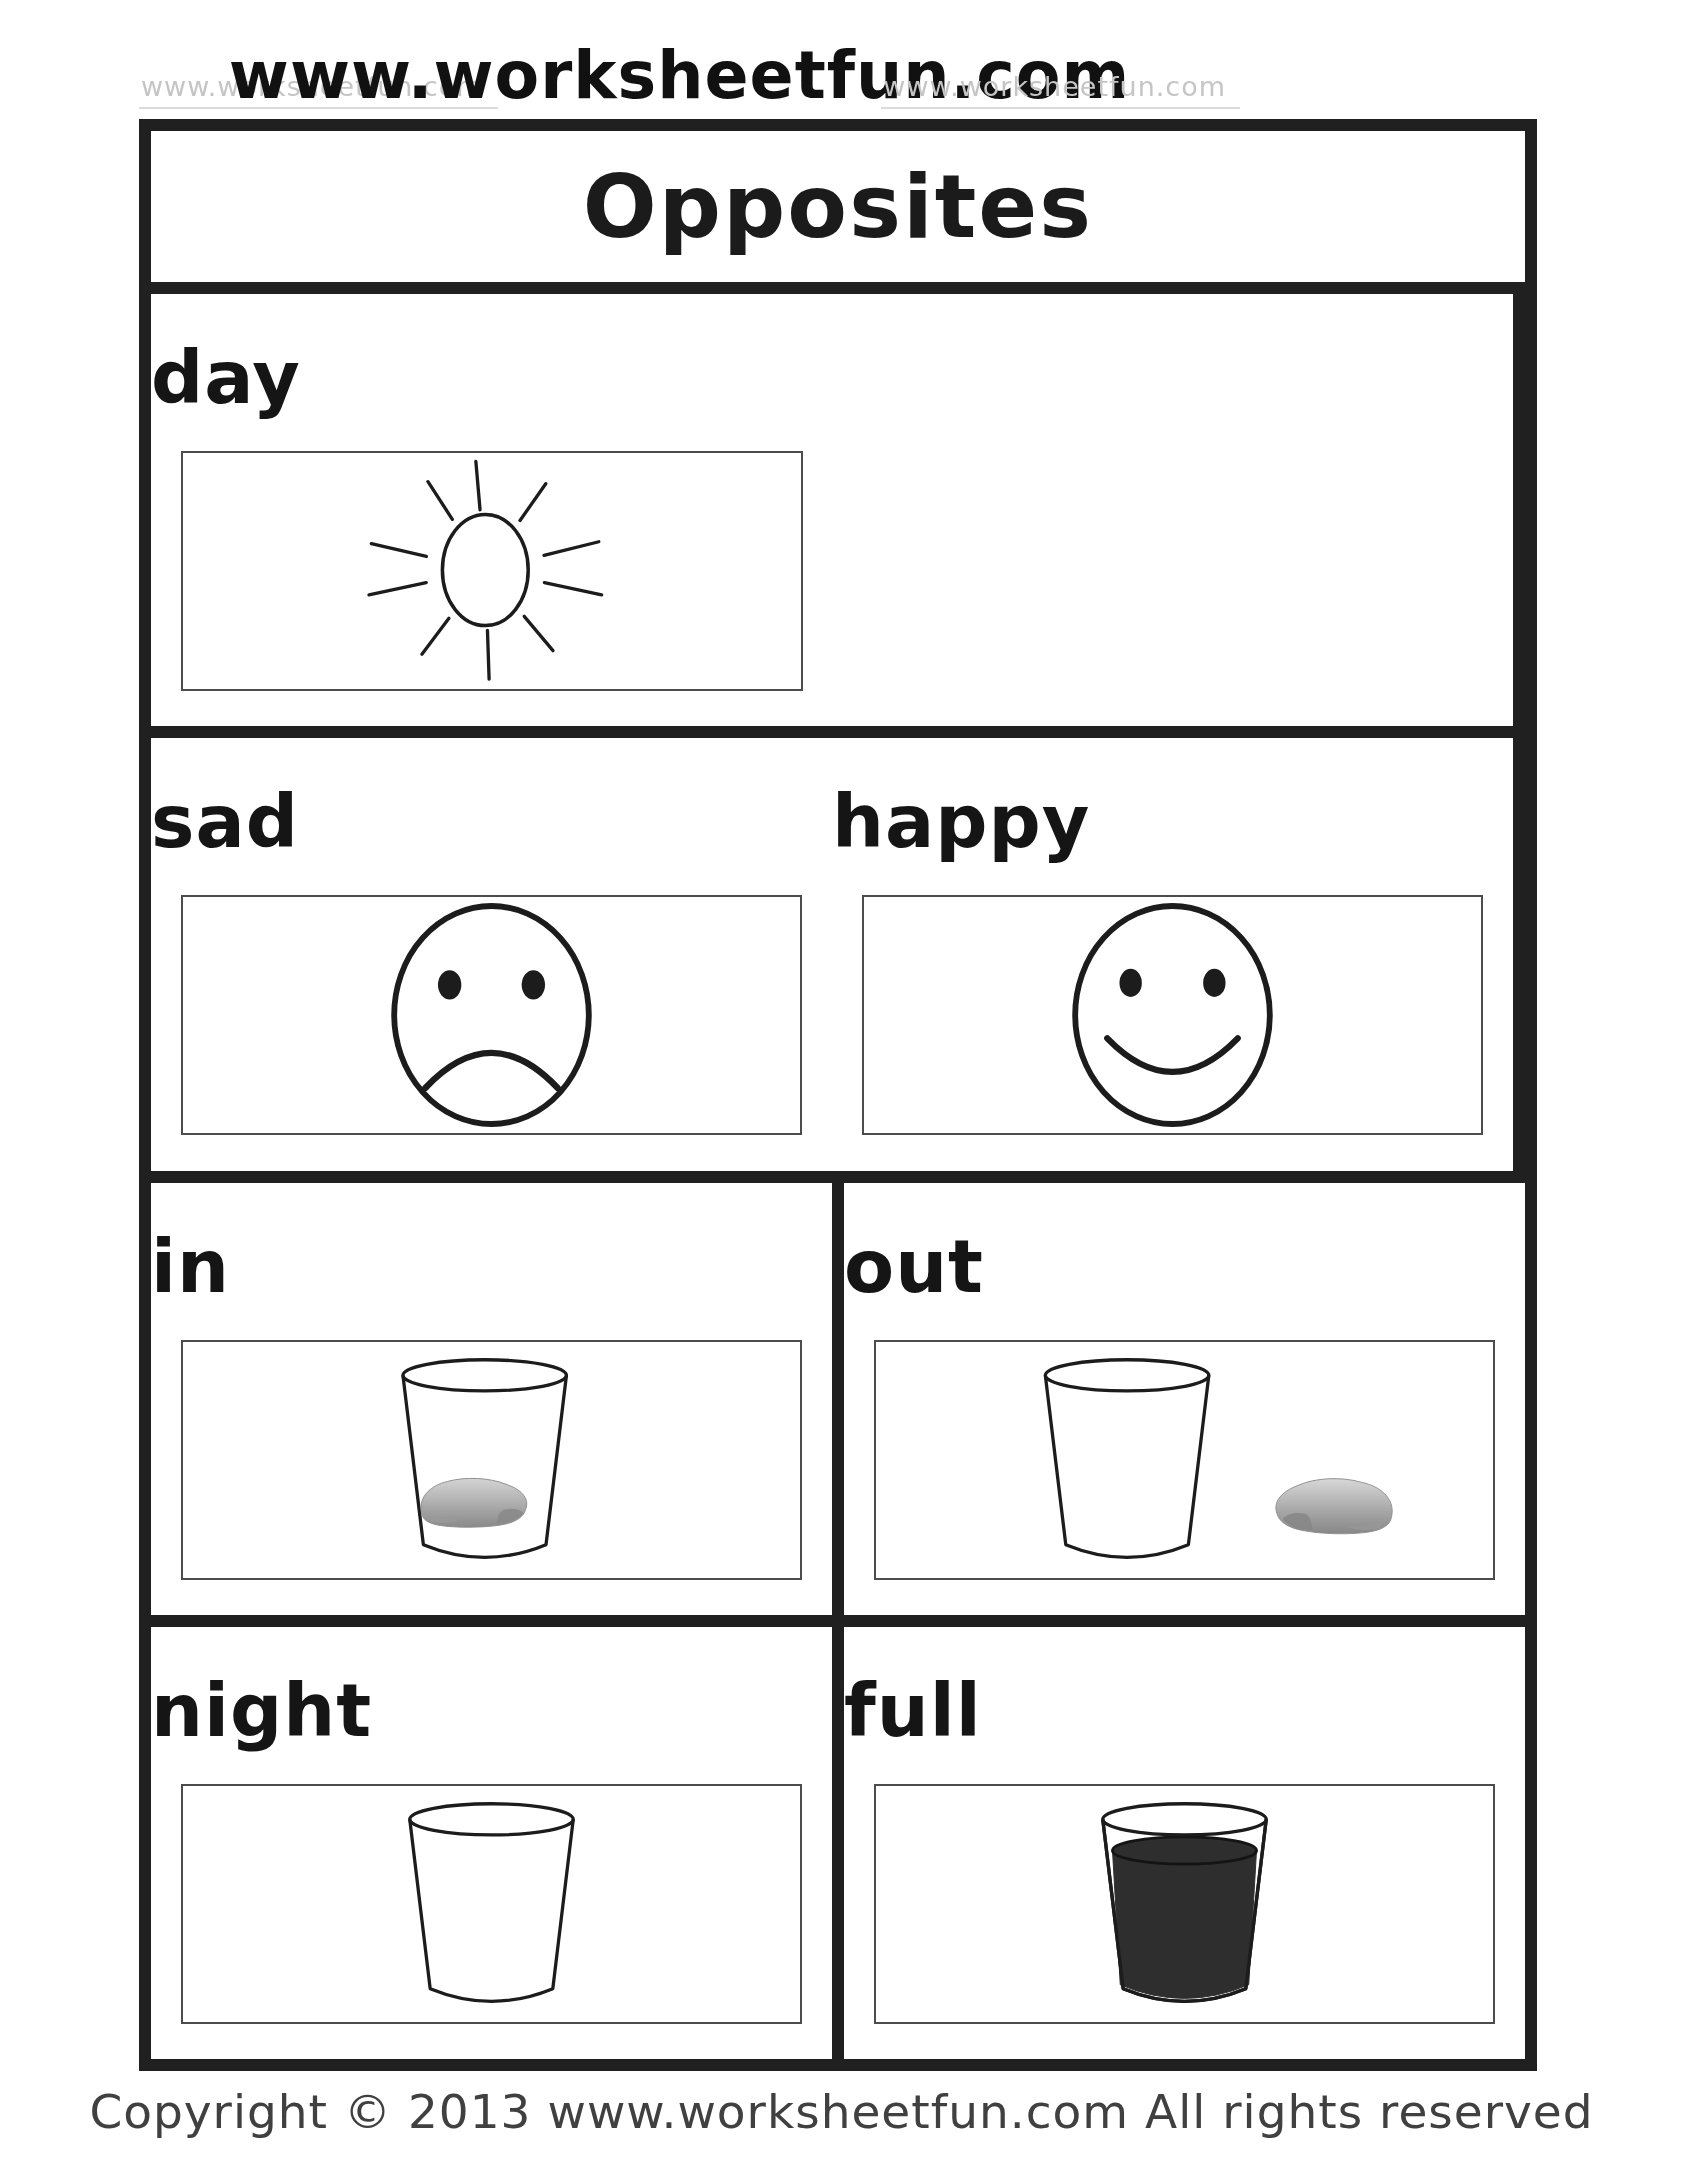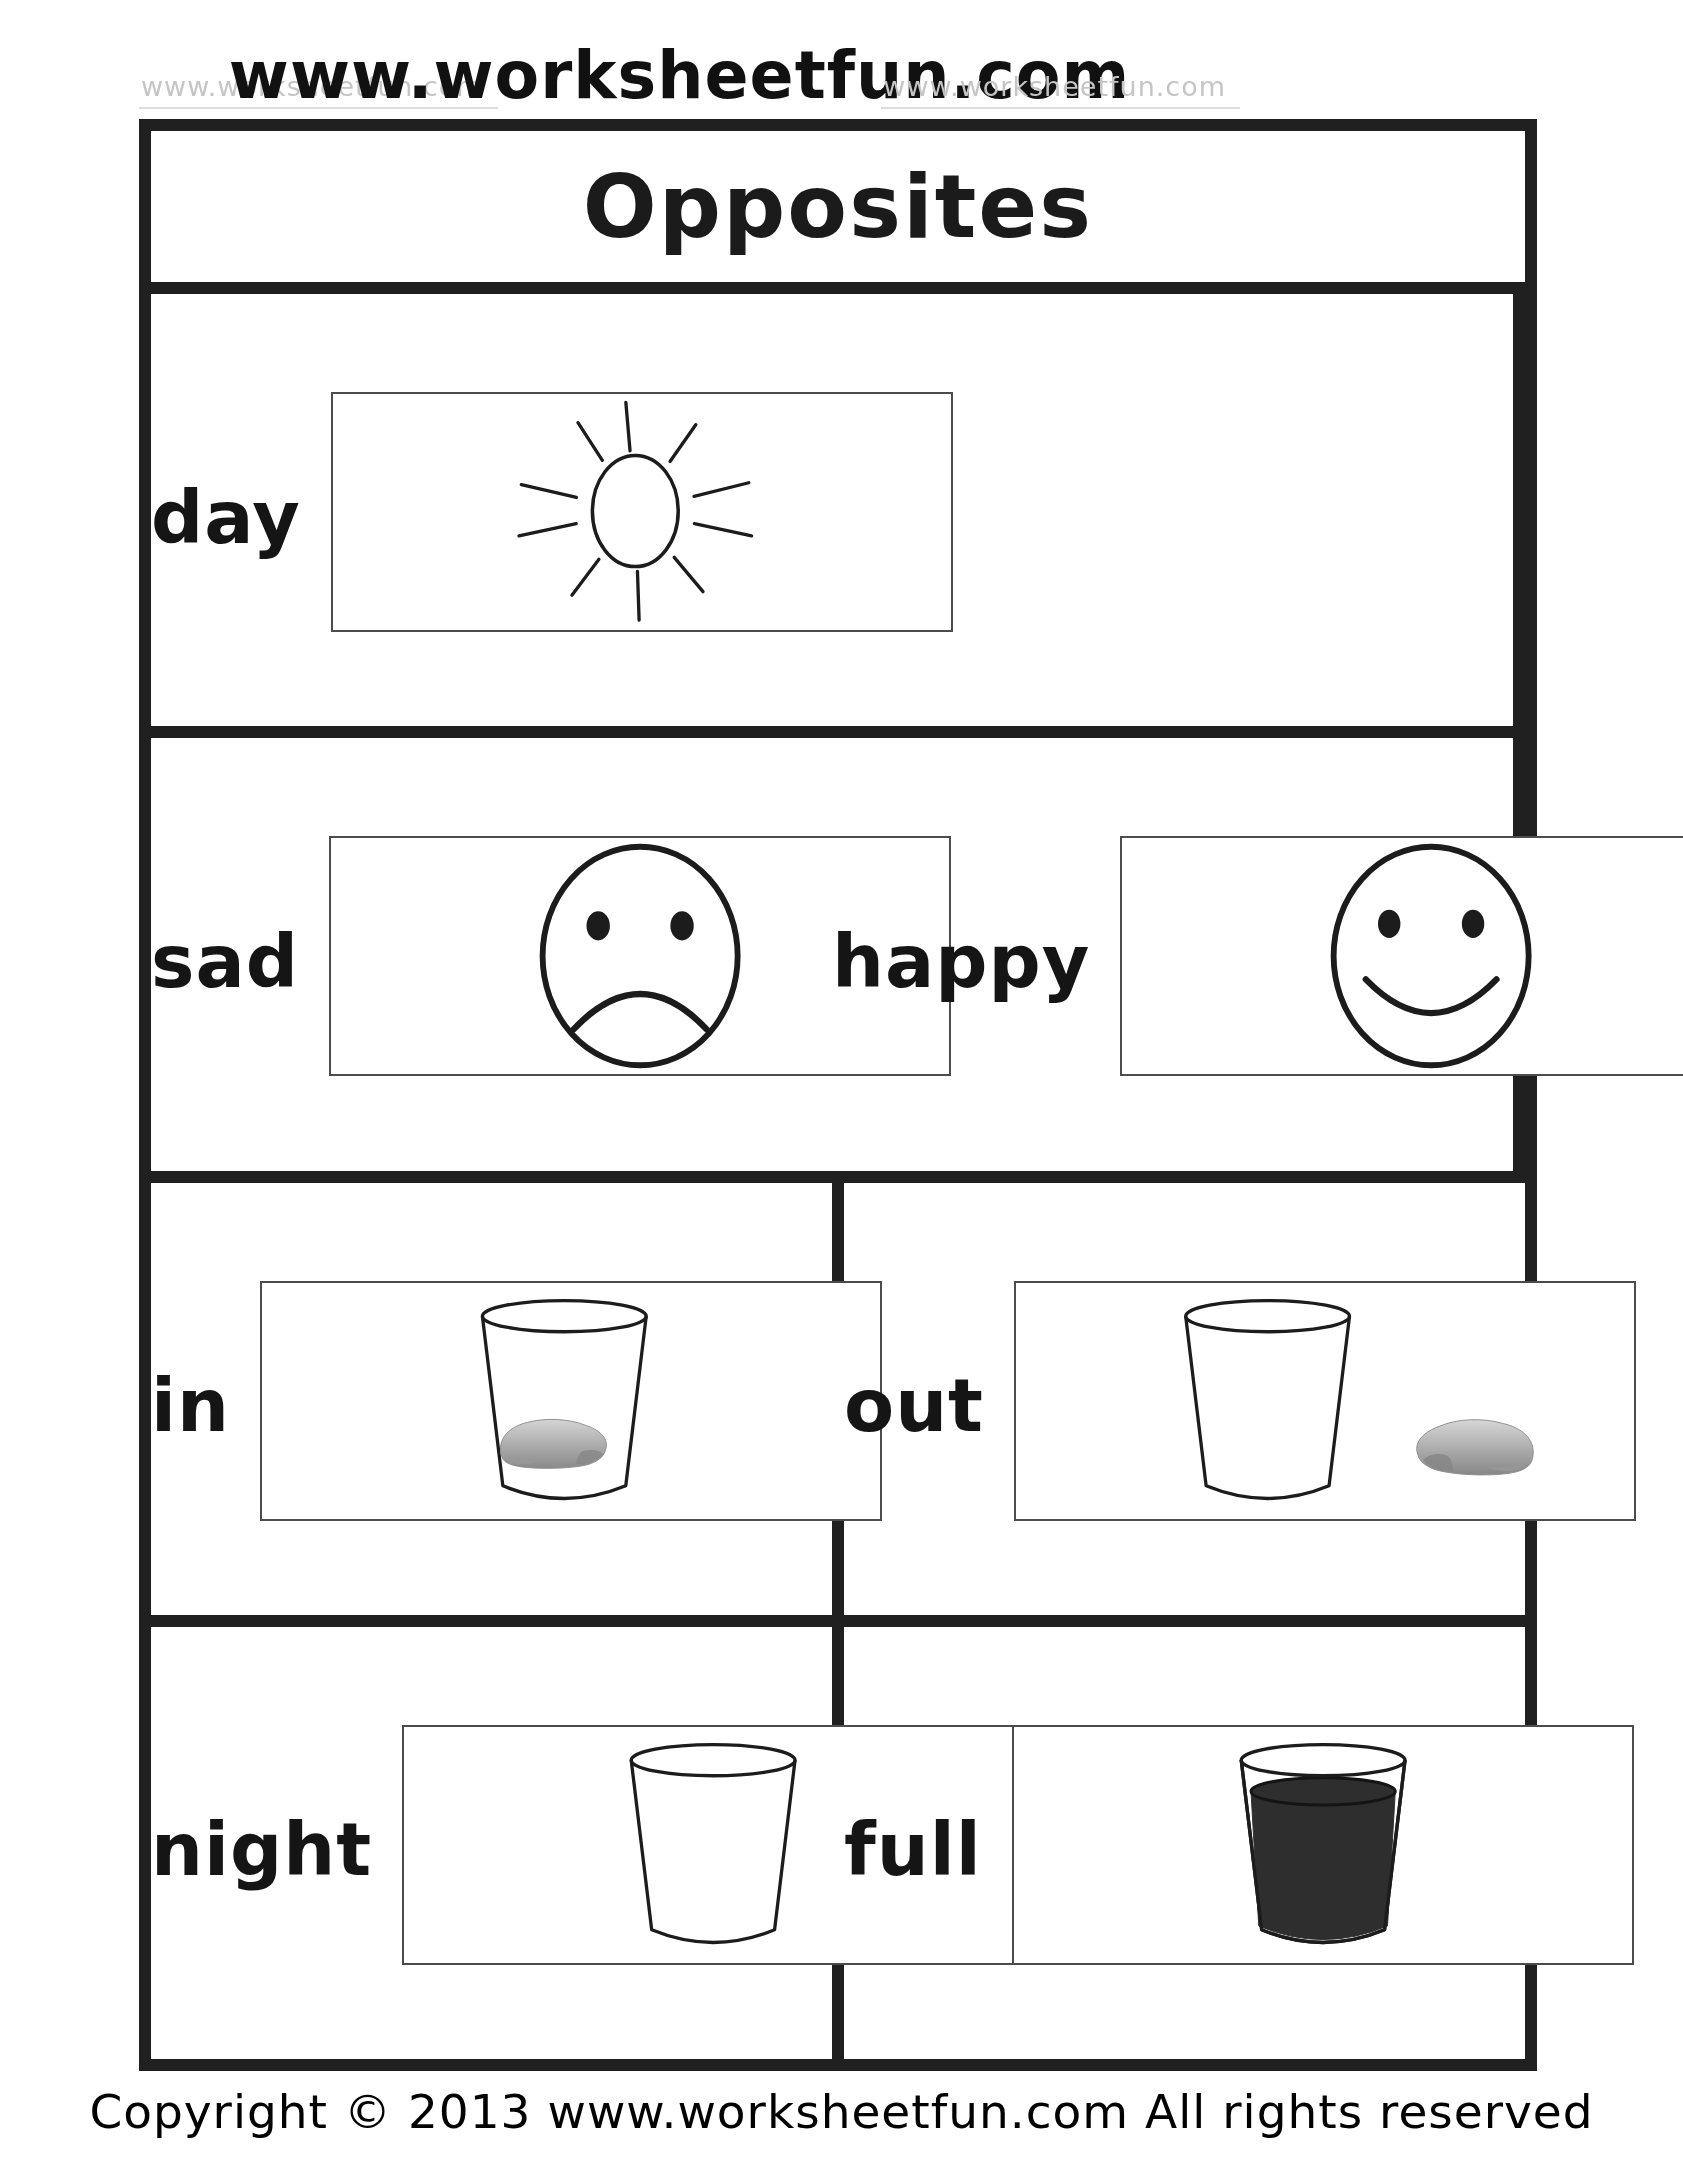--- a/index.html
+++ b/index.html
@@ -28,39 +28,39 @@
     display:flex; flex-direction:column;
   }
   .title-row {
     height:163px; border-bottom:12px solid #202020; flex:0 0 auto;
     display:flex; align-items:center; justify-content:center;
   }
   .title-row .title { font-size:87px; font-weight:700; letter-spacing:2px;text-align:right; }
 
   .row { flex:1 1 0; display:flex; border-bottom:12px solid #202020; }
   .row:last-child { border-bottom:none; }
-  .cell { flex:1 1 0; display:flex; align-items:center; }
+  .cell { flex:1 1 0; display:flex; flex-direction:column; align-items:flex-start; }
   .cell.left { border-right:12px solid #202020; }
 
   .word {
     height:139px; margin-top:14px; flex:0 0 auto;
     display:flex; align-items:center; justify-content:center;
     font-size:73px; font-weight:700; letter-spacing:1px; color:#151515;
   }
   .imgbox {
     flex:0 0 auto; height:240px; margin:4px 30px 0 30px;
     border:2px solid #4c4c4c; background:#fff;
   }
   .imgbox svg { width:100%; height:100%; display:block; }
 
   
   .footer {
     position:absolute; left:0; right:0; top:2077px; height:69px;
     display:flex; align-items:center; justify-content:center;
-    font-size:47px; font-weight:400; color:#000000; letter-spacing:1px;
+    font-size:47px; font-weight:400; color:#404040; letter-spacing:1px;
   }
 
   .stroke { fill:none; stroke:#1c1c1c; }
 </style>
 </head>
 <body>
 
 <div class="sheet">
 
   <div class="header">

